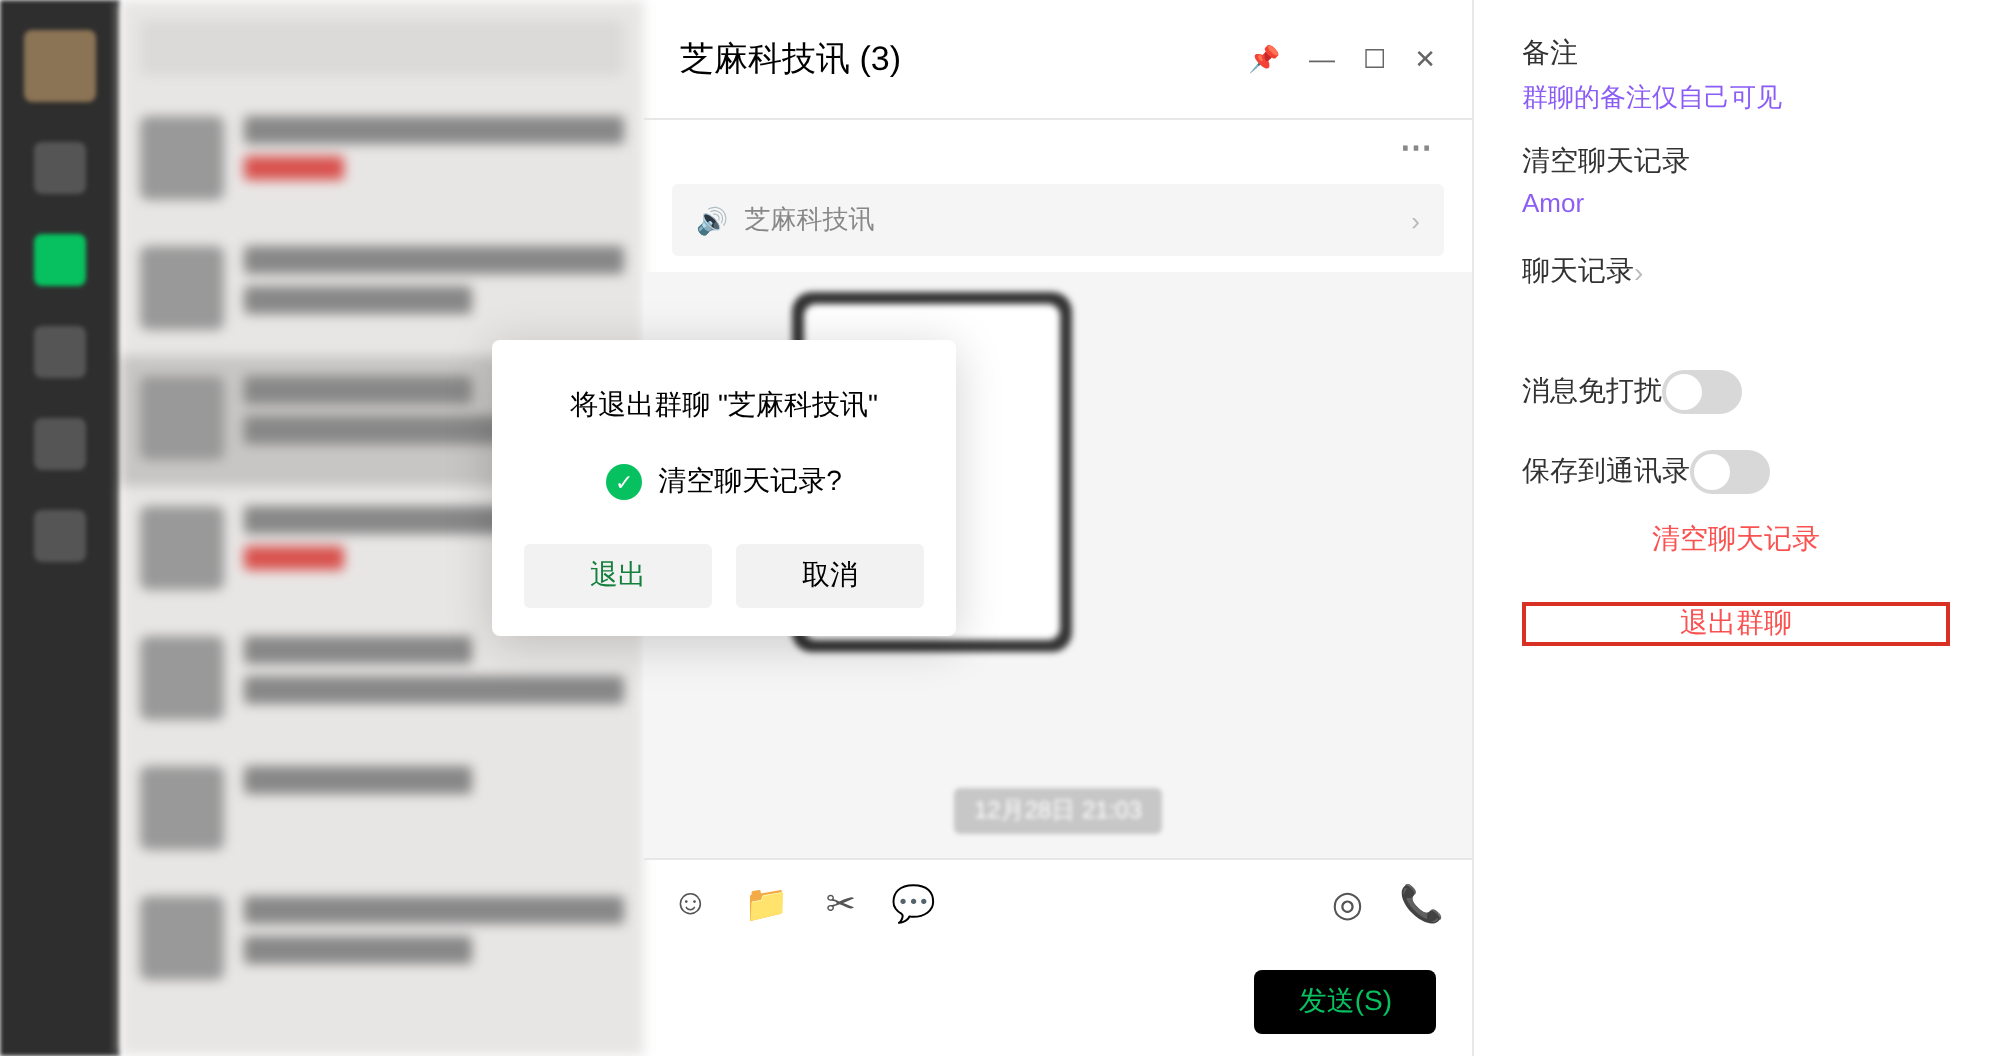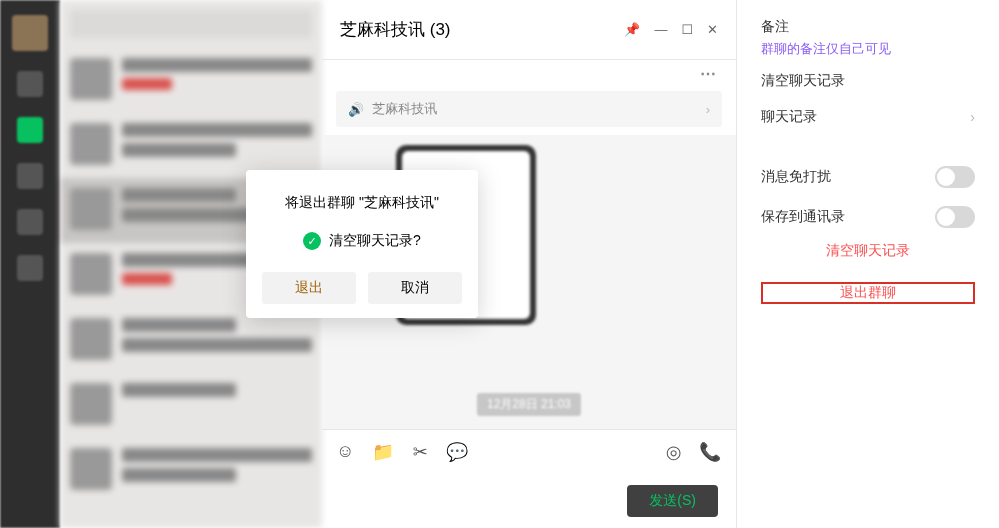--- a/index.html
+++ b/index.html
@@ -25,39 +25,39 @@
 .more{letter-spacing:2px;font-weight:bold;color:#888;}
 .notice{margin:8px 14px;height:36px;background:#f5f5f5;border-radius:3px;display:flex;align-items:center;padding:0 12px;gap:8px;font-size:13px;color:#888;}
 .spk{color:#f5a623;}
 .msgs{flex:1;padding:10px 14px;background:#f5f5f5;position:relative;}
 .phone{width:140px;height:180px;background:#333;border-radius:10px;margin:0 0 0 60px;padding:6px;filter:blur(1.5px);}
 .phone-inner{width:100%;height:100%;background:#fff;border-radius:6px;}
 .ts{position:absolute;top:258px;left:50%;transform:translateX(-50%);background:rgba(180,180,180,.7);color:#fff;font-size:12px;padding:3px 10px;border-radius:3px;filter:blur(1px);}
 .tools{height:44px;border-top:1px solid #e7e7e7;display:flex;align-items:center;padding:0 14px;gap:18px;color:#555;font-size:18px;}
 .tools .sp{flex:1;}
 .send-bar{height:55px;display:flex;justify-content:flex-end;align-items:center;padding:0 18px;}
-.send-btn{background:#404040;border:none;padding:7px 22px;border-radius:4px;font-size:14px;color:#07c160;}
+.send-btn{background:#000000;border:none;padding:7px 22px;border-radius:4px;font-size:14px;color:#07c160;}
 .panel{width:262px;padding:18px 24px;display:flex;flex-direction:column;gap:14px;font-size:14px;color:#333;}
 .p-lbl{font-size:14px;}
 .p-sub{font-size:13px;color:#8b5cf6;margin-top:4px;}
-.p-row{display:flex;justify-content:space-between;align-items:center;margin-top:4px;}
+.p-row{display:flex;align-items:center;margin-top:4px;}
 .chev{color:#bbb;}
 .toggle{width:40px;height:22px;border-radius:11px;background:#d8d8d8;position:relative;}
 .toggle.on{background:#07c160;}
 .toggle::after{content:"";position:absolute;width:18px;height:18px;background:#fff;border-radius:50%;top:2px;left:2px;}
 .toggle.on::after{left:auto;right:2px;}
 .p-action{text-align:center;color:#fa5151;font-size:14px;}
 .p-action.boxed{border:2px solid #d93025;margin-top:8px;}
 .dialog{position:absolute;left:246px;top:170px;width:232px;background:#fff;border-radius:4px;box-shadow:0 4px 24px rgba(0,0,0,.18);padding:24px 16px 14px;text-align:center;z-index:100;}
 .dlg-t{font-size:14px;margin-bottom:20px;}
 .dlg-c{display:flex;align-items:center;justify-content:center;gap:8px;font-size:14px;margin-bottom:22px;}
 .chk{width:18px;height:18px;border-radius:50%;background:#07c160;display:inline-flex;align-items:center;justify-content:center;color:#fff;font-size:11px;}
 .dlg-btns{display:flex;gap:12px;}
 .dlg-btn{flex:1;height:32px;border:none;background:#f2f2f2;border-radius:3px;font-size:14px;cursor:pointer;}
-.dlg-btn.red{color:#a16207;}
+.dlg-btn.red{color:#15803d;}
 </style>
 </head>
 <body>
 
 <div class="nav">
   <div class="avatar"></div>
   <div class="nav-icon"></div>
   <div class="nav-icon active"></div>
   <div class="nav-icon"></div>
   <div class="nav-icon"></div>
@@ -154,20 +154,21 @@
   </div>
 </div>
 
 <div class="panel">
   <div>
     <div class="p-lbl">备注</div>
     <div class="p-sub">群聊的备注仅自己可见</div>
   </div>
   <div>
     <div class="p-lbl">清空聊天记录</div>
+    <div class="p-sub">Amor</div>
   </div>
   <div class="p-row">
     <span>聊天记录</span>
     <span class="chev">›</span>
   </div>
   <div style="height:8px"></div>
   <div class="p-row">
     <span>消息免打扰</span>
     <div class="toggle"></div>
   </div>

